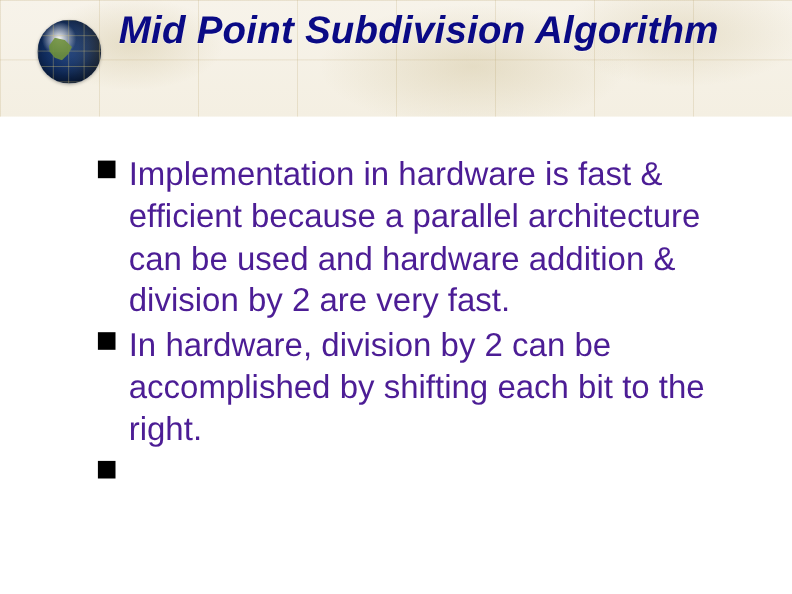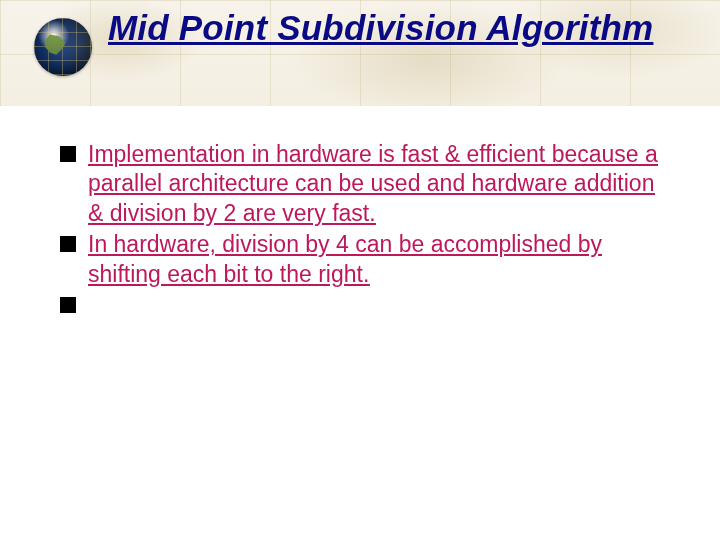--- a/index.html
+++ b/index.html
@@ -1,15 +1,15 @@
 <!DOCTYPE html>
 <html><head>
 <meta charset="utf-8">
 <style>
-  * { margin: 0; padding: 0; box-sizing: border-box; text-decoration: underline; }
+  * { margin: 0; padding: 0; box-sizing: border-box; }
   body {
     width: 720px;
     height: 540px;
     background: #ffffff;
     font-family: Arial, Helvetica, sans-serif;
     position: relative;
     overflow: hidden;
   }
   .header-band {
     width: 720px;
@@ -73,23 +73,24 @@
     font-weight: 700;
     color: #0a0a85;
     font-size: 35px;
     line-height: 1.25;
     letter-spacing: 0.2px;
     text-shadow: 0 1px 0 rgba(255,255,255,0.4);
     z-index: 2;
   }
   .content {
     padding: 34px 54px 0 60px;
-    font-size: 23px;
+    font-size: 30px;
     line-height: 1.28;
-    color: #be185d;
+    color: #4c1d95;
+    margin-left: 29px;
   }
   .bullet-item {
     position: relative;
     padding-left: 28px;
     margin-bottom: 2px;
   }
   .square-bullet {
     position: absolute;
     left: 0;
     top: 6px;
@@ -105,18 +106,18 @@
   <div class="title">Mid Point Subdivision Algorithm</div>
 </div>
 
 <div class="content">
   <div class="bullet-item">
     <span class="square-bullet"></span>
     <span>Implementation in hardware is fast &amp; efficient because a parallel architecture can be used and hardware addition &amp; division by 2 are very fast.</span>
   </div>
   <div class="bullet-item">
     <span class="square-bullet"></span>
-    <span>In hardware, division by 4 can be accomplished by shifting each bit to the right.</span>
+    <span>In hardware, division by 2 can be accomplished by shifting each bit to the right.</span>
   </div>
   <div class="bullet-item">
     <span class="square-bullet"></span>
   </div>
 </div>
 
 </body></html>

